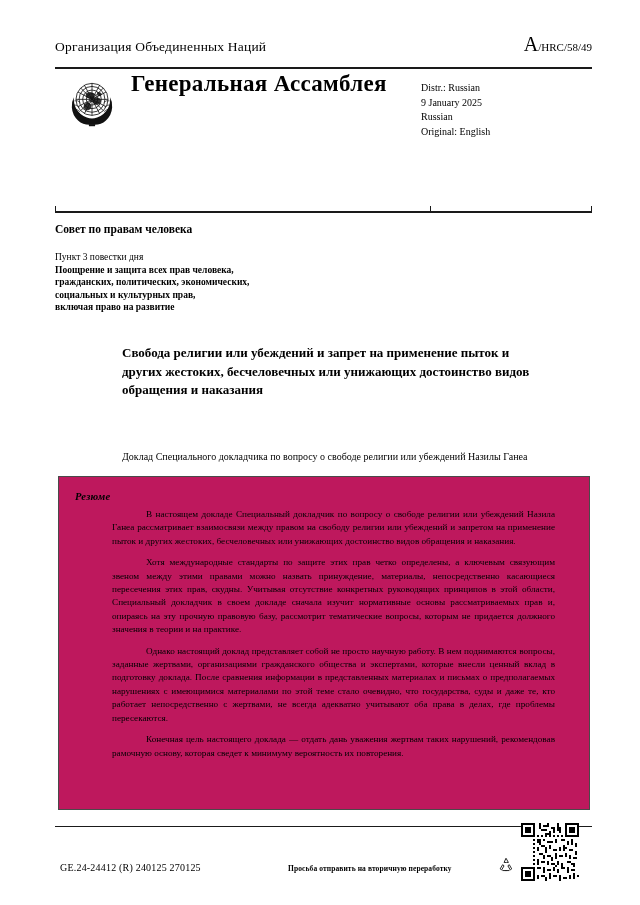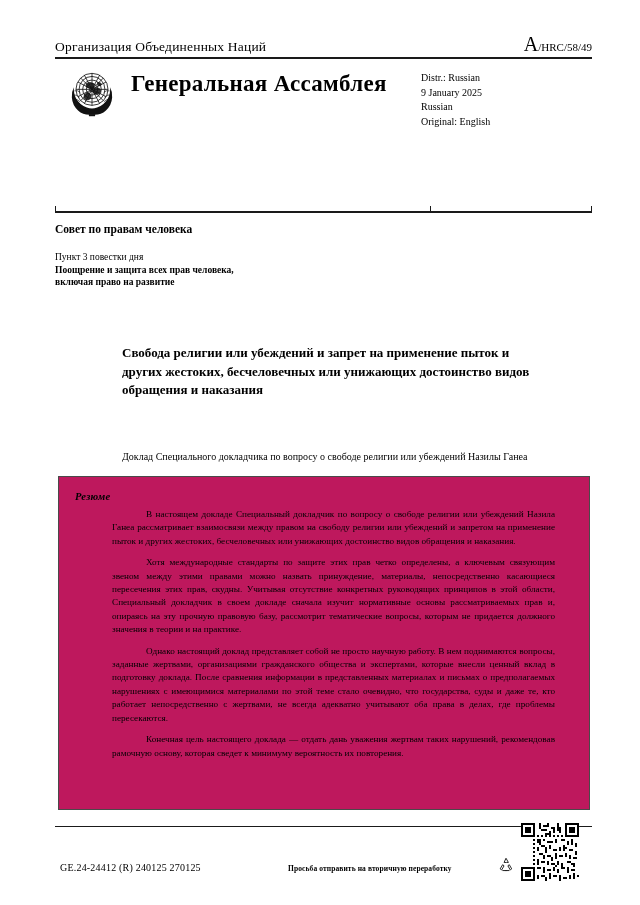--- a/index.html
+++ b/index.html
@@ -28,21 +28,21 @@
   .masthead {
     position: absolute;
     left: 55px;
     top: 34px;
     width: 537px;
   }
   .masthead-top {
     display: flex;
     align-items: baseline;
     justify-content: space-between;
-    padding-bottom: 2px;
+    padding-bottom: 12px;
   }
   .org-name {
     font-family: "Liberation Serif", "DejaVu Serif", serif;
     font-size: 13.5px;
     letter-spacing: 0.2px;
     white-space: nowrap;
   }
   .doc-symbol {
     font-family: "Liberation Serif", "DejaVu Serif", serif;
     font-size: 11px;
@@ -68,21 +68,21 @@
     position: absolute;
     left: 6px;
     top: 6px;
     width: 62px;
     height: 58px;
   }
 
   .assembly-title {
     position: absolute;
     left: 76px;
-    top: 12px;
+    top: 2px;
     font-family: "Liberation Serif", "DejaVu Serif", serif;
     font-weight: bold;
     font-size: 23px;
     letter-spacing: 0.3px;
     white-space: nowrap;
   }
 
   .distr-block {
     position: absolute;
     left: 366px;
@@ -301,20 +301,22 @@
 
   <div class="session-rule-tick"></div>
   <div class="session-rule-tick mid"></div>
   <div class="session-rule-tick right"></div>
   <div class="session-rule"></div>
 
   <div class="session-info">
     <div class="council">Совет по правам человека</div>
     <div>Пункт 3 повестки дня</div>
     <div class="b">Поощрение и защита всех прав человека,</div>
+    <div class="b">гражданских, политических, экономических,</div>
+    <div class="b">социальных и культурных прав,</div>
     <div class="b">включая право на развитие</div>
   </div>
 
   <div class="main-title">Свобода религии или убеждений и запрет на применение пыток и других жестоких, бесчеловечных или унижающих достоинство видов обращения и наказания</div>
   <div class="sub-title">Доклад Специального докладчика по вопросу о свободе религии или убеждений Назилы Ганеа</div>
 
   <div class="summary-box">
     <div class="summary-label">Резюме</div>
     <div class="summary-body">
       <p>В настоящем докладе Специальный докладчик по вопросу о свободе религии или убеждений Назила Ганеа рассматривает взаимосвязи между правом на свободу религии или убеждений и запретом на применение пыток и других жестоких, бесчеловечных или унижающих достоинство видов обращения и наказания.</p>

